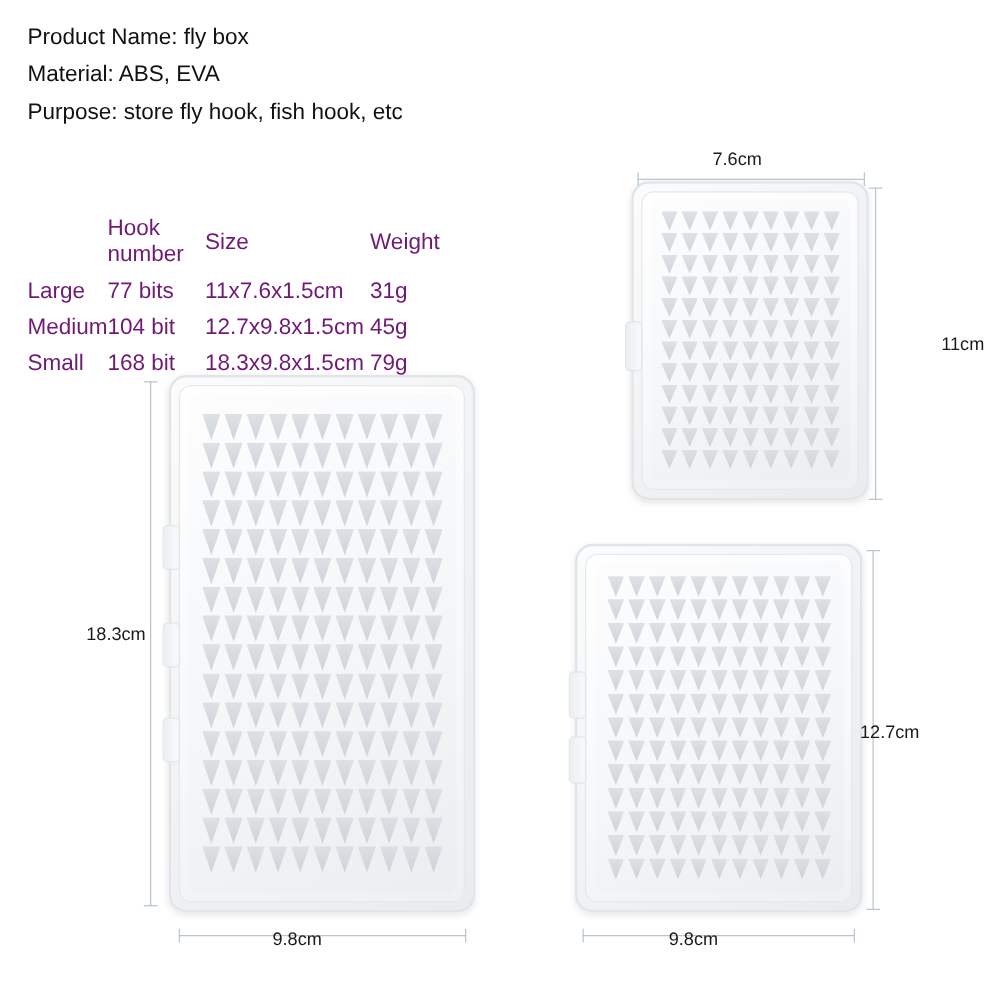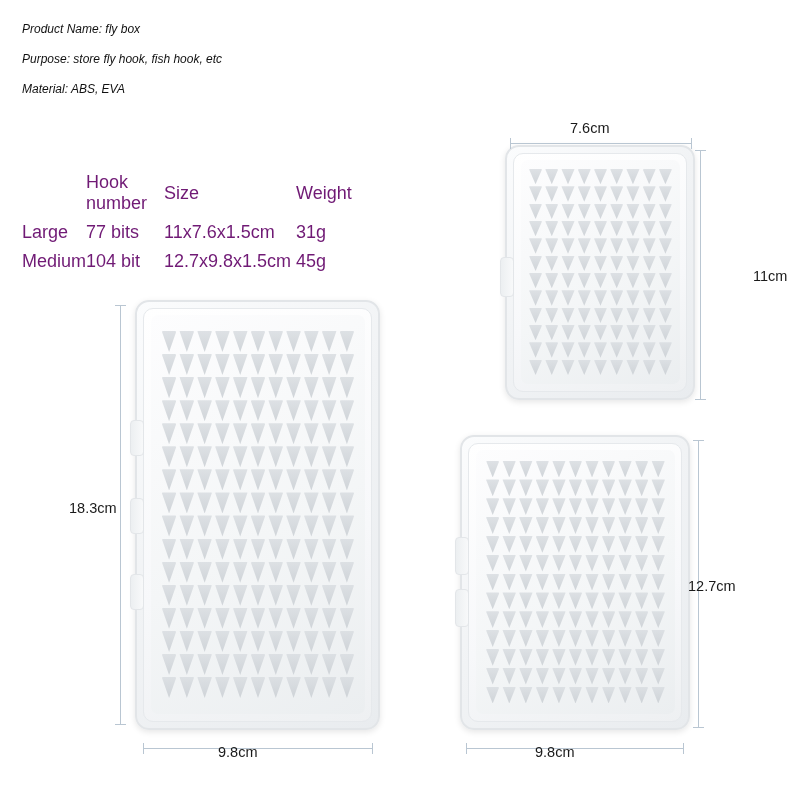--- a/index.html
+++ b/index.html
@@ -17,25 +17,24 @@
   }
 
   
   .spec-block {
     position: absolute;
     left: 22px;
     top: 14px;
     width: 660px;
   }
   .spec-line {
-    font-size: 12px;
+    font-size: 18px;
     line-height: 30px;
     color: #111;
     white-space: nowrap;
-    font-style: italic;
   }
 
   
   .spec-table {
     position: absolute;
     left: 22px;
     top: 168px;
     border-collapse: collapse;
     font-size: 18px;
     color: #701a75;
@@ -139,22 +138,22 @@
     font-size: 14.5px;
     color: #1a1a1a;
     white-space: nowrap;
   }
 </style>
 </head>
 <body>
 
 <div class="spec-block">
   <div class="spec-line">Product Name: fly box</div>
+  <div class="spec-line">Material: ABS, EVA</div>
   <div class="spec-line">Purpose: store fly hook, fish hook, etc</div>
-  <div class="spec-line">Material: ABS, EVA</div>
 </div>
 
 <table class="spec-table">
   <thead>
     <tr>
       <th class="col-label"></th>
       <th class="col-hook">Hook number</th>
       <th class="col-size">Size</th>
       <th class="col-weight">Weight</th>
     </tr>
@@ -165,20 +164,26 @@
       <td>77 bits</td>
       <td>11x7.6x1.5cm</td>
       <td>31g</td>
     </tr>
     <tr>
       <td>Medium</td>
       <td>104 bit</td>
       <td>12.7x9.8x1.5cm</td>
       <td>45g</td>
     </tr>
+    <tr>
+      <td>Small</td>
+      <td>168 bit</td>
+      <td>18.3x9.8x1.5cm</td>
+      <td>79g</td>
+    </tr>
   </tbody>
 </table>
 
 <div class="box" style="left:135px; top:300px; width:245px; height:430px;">
   <div class="box-rim"></div>
   <div class="box-inner">
     <div class="foam" style="grid-template-columns: repeat(11, 1fr); grid-template-rows: repeat(16, 1fr);">
         <div class="slit"></div>
         <div class="slit"></div>
         <div class="slit"></div>

